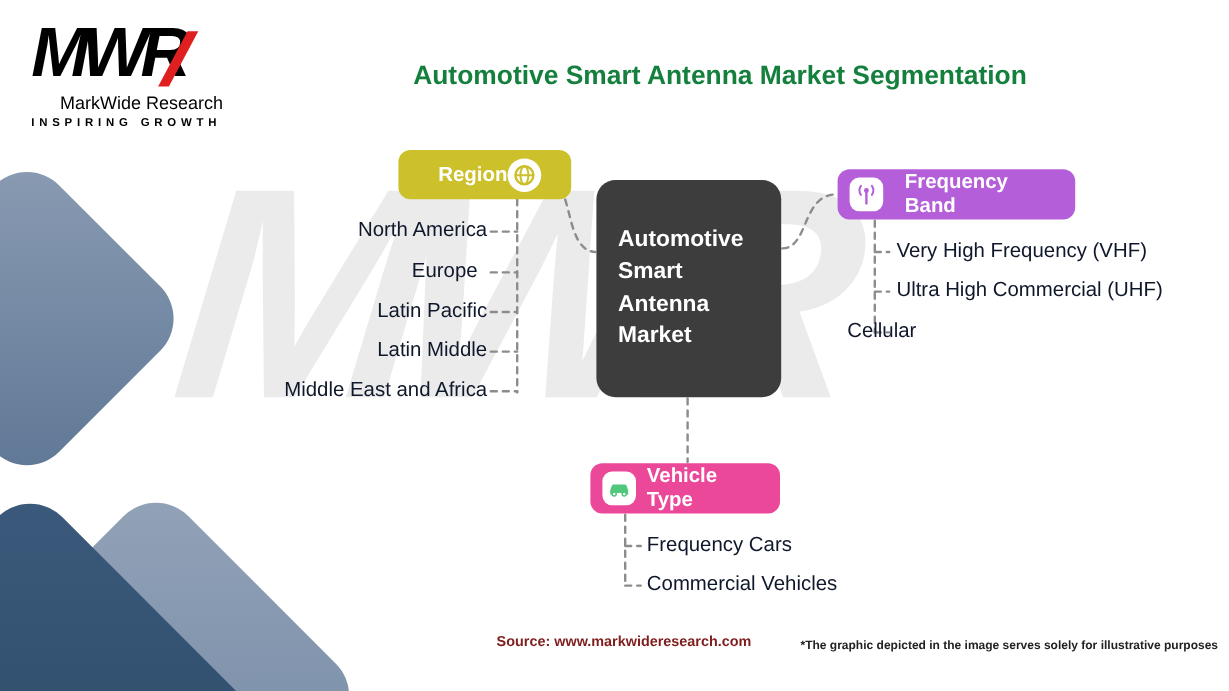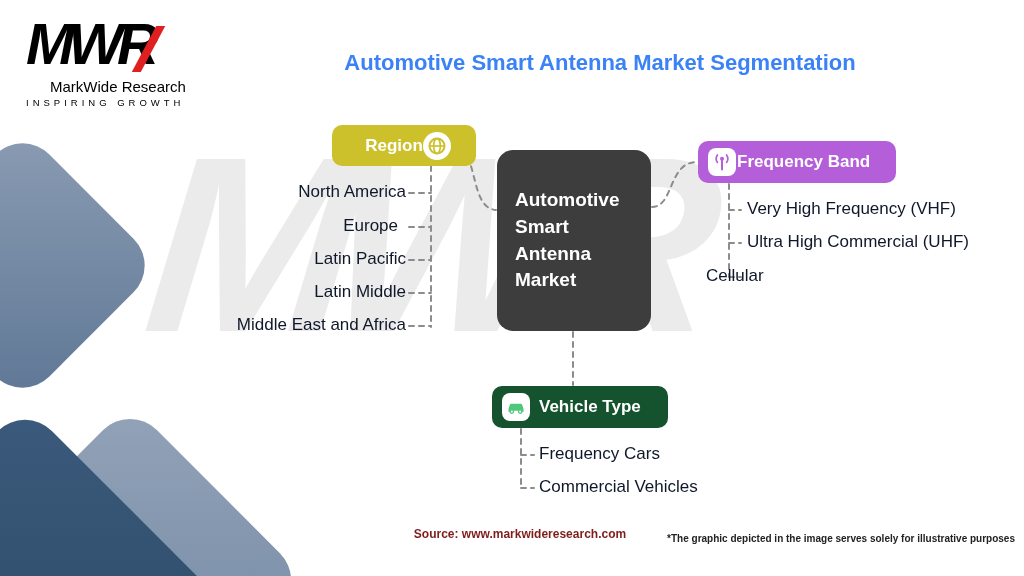--- a/index.html
+++ b/index.html
@@ -32,45 +32,45 @@
     background:linear-gradient(135deg,#3c5a7c,#27445f);
     transform:rotate(45deg);
   }
   
   .logo{position:absolute;left:26px;top:16px;width:180px;z-index:3;color:#000;}
   .logo-mark{position:relative;font-size:58px;font-weight:900;font-style:italic;
     letter-spacing:-6px;line-height:0.95;height:60px;}
   .logo-accent{position:absolute;left:118px;top:10px;width:9px;height:46px;
     background:#e02020;transform:skewX(-28deg);}
   .logo-name{font-size:15px;font-weight:normal;margin-top:2px;margin-left:24px;}
-  .logo-tagline{font-size:9.5px;font-weight:normal;letter-spacing:4px;margin-top:2px;}
+  .logo-tagline{font-size:9.5px;font-weight:bold;letter-spacing:4px;margin-top:2px;}
   
   .title{position:absolute;left:300px;top:50px;width:600px;text-align:center;
-    font-size:22px;font-weight:bold;color:#3b82f6;z-index:3;}
+    font-size:22px;font-weight:bold;color:#15803d;z-index:3;}
   
   .connectors{position:absolute;left:0;top:0;z-index:2;}
   .connectors path{fill:none;stroke:#8c8c8c;stroke-width:2;
     stroke-dasharray:5 5;stroke-linecap:round;}
   
   .center-node{
     position:absolute;left:497px;top:150px;width:154px;height:181px;z-index:3;
     background:#3d3d3d;border-radius:16px;display:flex;align-items:center;
     justify-content:center;color:#fff;font-weight:bold;
     font-size:19px;line-height:1.4;padding:0 18px;box-sizing:border-box;
   }
   
   .badge{position:absolute;z-index:3;display:flex;align-items:center;
     border-radius:10px;color:#fff;font-weight:bold;font-size:17px;
     box-sizing:border-box;}
   .badge-region{left:332px;top:125px;width:144px;height:41px;
     background:#ccc02b;padding:0 7px 0 15px;justify-content:center;}
   .badge-frequency{left:698px;top:141px;width:198px;height:42px;
-    background:#b45fd9;padding:0 10px;gap:1px;}
-  .badge-vehicle{left:492px;top:386px;width:176px;height:42px;
-    background:#14532d;padding:0 10px;gap:9px;}
+    background:#b45fd9;padding:0 10px;gap:18px;}
+  .badge-vehicle{left:492px;top:386px;width:158px;height:42px;
+    background:#ec4899;padding:0 10px;gap:9px;justify-content:flex-end;}
   .badge-icon{width:28px;height:28px;border-radius:8px;background:#fff;
     display:flex;align-items:center;justify-content:center;flex:0 0 auto;}
   .badge-icon.round{border-radius:50%;}
   
   .item{position:absolute;z-index:3;font-size:17px;color:#0f172a;
     font-weight:500;white-space:nowrap;}
   .item.right{text-align:right;}
   
   .source{position:absolute;left:380px;top:527px;width:280px;text-align:center;
     font-size:12px;font-weight:bold;color:#7f1d1d;z-index:3;}

